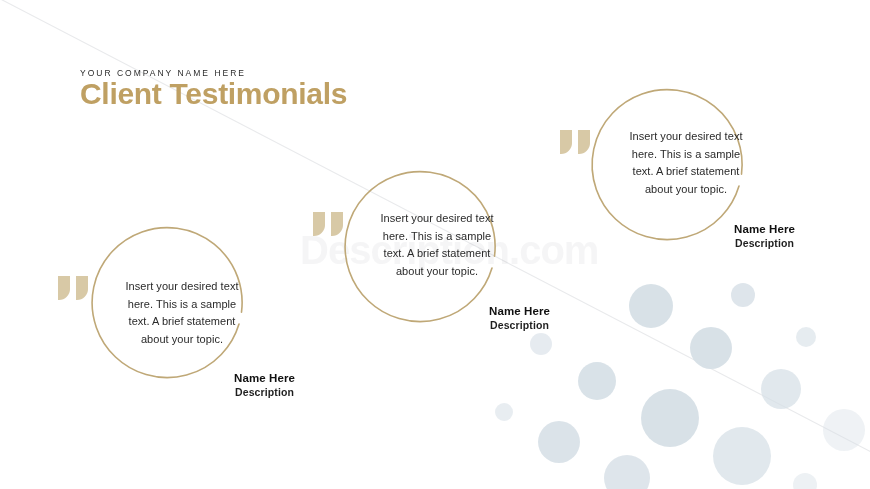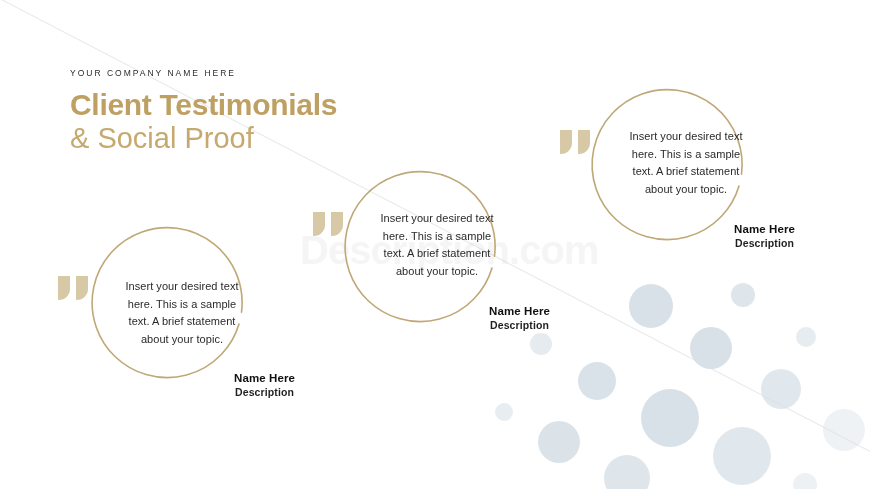--- a/index.html
+++ b/index.html
@@ -42,32 +42,31 @@
     font-size:40px;
     font-weight:bold;
     letter-spacing:-1px;
     color:rgba(160,160,165,0.10);
     pointer-events:none;
     white-space:nowrap;
     font-family:"Liberation Sans", sans-serif;
   }
 
   
-  #header { position:absolute; left:70px; top:68px; }
+  #header { position:absolute; left:80px; top:68px; }
 
   #eyebrow {
     font-size:8.5px;
     letter-spacing:2.0px;
     color:#2b2b2b;
     font-weight:400;
     white-space:nowrap;
   }
 
   #title-line1 {
-    margin-top:11px;
     font-size:30px;
     font-weight:bold;
     color:#bfa063;
     letter-spacing:-0.3px;
     line-height:1.08;
     white-space:nowrap;
   }
 
   #title-line2 {
     font-size:29px;
@@ -142,21 +141,20 @@
       <circle cx="844" cy="430" r="21" fill="#d6dfe6" opacity="0.4"></circle>
       <circle cx="627" cy="478" r="23" fill="#d6dfe6" opacity="0.8"></circle>
       <circle cx="805" cy="485" r="12" fill="#d6dfe6" opacity="0.45"></circle>
     </svg>
 
   <div id="watermark">Description.com</div>
 
   <div id="header">
     <div id="eyebrow">YOUR COMPANY NAME HERE</div>
     <div id="title-line1">Client Testimonials</div>
-    <div id="title-line2">&amp; Social Proof</div>
   </div>
 
   <div class="testimonial" style="left:78px; top:208px; width:260px; height:198px;">
 
     <svg class="ring" width="180" height="180" viewBox="0 0 180 180" aria-hidden="true">
       <path d="M 163.5 104.2 A 75 75 0 1 0 161.0 116.0" fill="none" stroke="#bfa877" stroke-width="1.6" stroke-linecap="round"></path>
     </svg>
 
     <svg class="quote-mark" style="left:-24px; top:66px;" viewBox="0 0 40 30" aria-hidden="true">
       <path d="M4 2 h12 v13 a11 11 0 0 1 -11 11 h-1 z" fill="#d8c9a6"></path>

